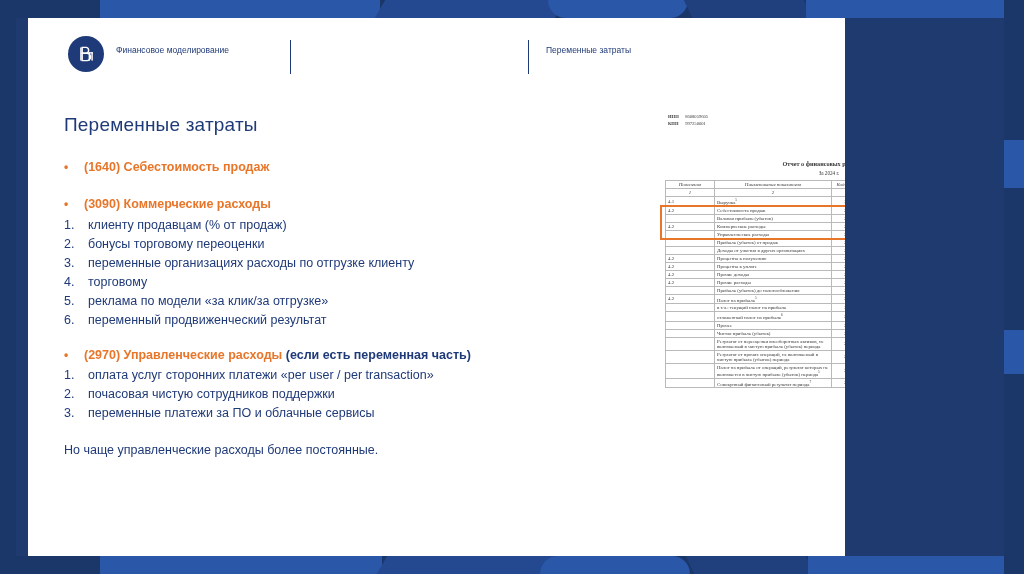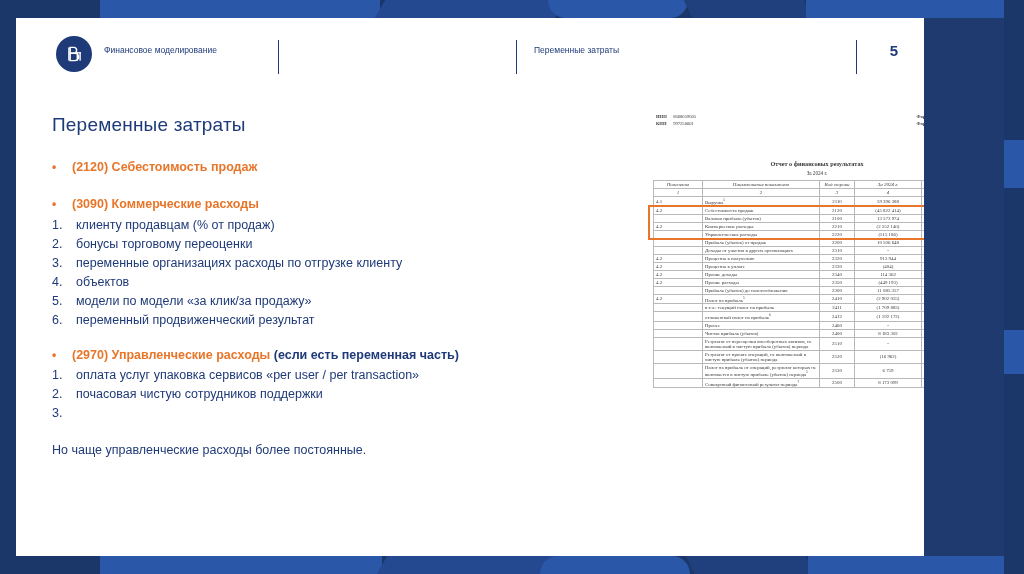--- a/index.html
+++ b/index.html
@@ -18,22 +18,22 @@
   .deco-shape{position:absolute;top:0;height:18px;background:#2a57a8;}
   .deco-shape.s2{background:#244990;}
   .deco-shape.s3{background:#1f3f7d;}
 
   #deco-left{position:absolute;left:0;top:0;width:16px;height:574px;background:#1b3769;}
   #deco-right{position:absolute;right:0;top:0;width:20px;height:574px;background:#1b3769;}
   .right-seg{position:absolute;right:0;width:20px;background:#2a57a8;}
 
   
   #slide{
-    position:absolute;left:16px;top:18px;
-    width:908px;height:538px;
+    position:absolute;left:28px;top:18px;
+    width:817px;height:538px;
     background:#ffffff;
     overflow:hidden;
   }
 
   
   #header{position:absolute;left:0;top:0;width:996px;height:72px;}
   #logo{
     position:absolute;left:40px;top:18px;width:36px;height:36px;
     border-radius:50%;background:#1f3a78;
     display:flex;align-items:center;justify-content:center;
@@ -183,21 +183,21 @@
     <div class="hdr-divider" style="left:956px;"></div>
   </div>
 
   <div id="body-left">
     <h1 id="slide-title">Переменные затраты</h1>
 
     <div class="blk">
       <div class="bullet-row">
         <span class="bullet-dot">•</span>
         <span class="bullet-text">
-          <span>(2120) Себестоимость продаж</span><span class="tail"></span>
+          <span>(1640) Себестоимость продаж</span><span class="tail"></span>
         </span>
       </div>
     </div>
 
     <div class="gap"></div>
 
     <div class="blk">
       <div class="bullet-row">
         <span class="bullet-dot">•</span>
         <span class="bullet-text">
@@ -212,53 +212,54 @@
         <li>
             <span class="idx">2.</span>
             <span>бонусы торговому переоценки</span>
           </li>
         <li>
             <span class="idx">3.</span>
             <span>переменные организациях расходы по отгрузке клиенту</span>
           </li>
         <li>
             <span class="idx">4.</span>
-            <span>объектов</span>
+            <span>торговому</span>
           </li>
         <li>
             <span class="idx">5.</span>
-            <span>модели по модели «за клик/за продажу»</span>
+            <span>реклама по модели «за клик/за отгрузке»</span>
           </li>
         <li>
             <span class="idx">6.</span>
             <span>переменный продвиженческий результат</span>
           </li>
       </ol>
     </div>
 
     <div class="gap"></div>
 
     <div class="blk">
       <div class="bullet-row">
         <span class="bullet-dot">•</span>
         <span class="bullet-text">
           <span>(2970) Управленческие расходы </span><span class="tail">(если есть переменная часть)</span>
         </span>
       </div>
       <ol class="num">
         <li>
             <span class="idx">1.</span>
-            <span>оплата услуг упаковка сервисов «per user / per transaction»</span>
+            <span>оплата услуг сторонних платежи «per user / per transaction»</span>
           </li>
         <li>
             <span class="idx">2.</span>
             <span>почасовая чистую сотрудников поддержки</span>
           </li>
         <li>
             <span class="idx">3.</span>
+            <span>переменные платежи за ПО и облачные сервисы</span>
           </li>
       </ol>
     </div>
 
     <div id="closing">Но чаще управленческие расходы более постоянные.</div>
   </div>
 
   <div id="report">
 
     <div id="rep-ids">

